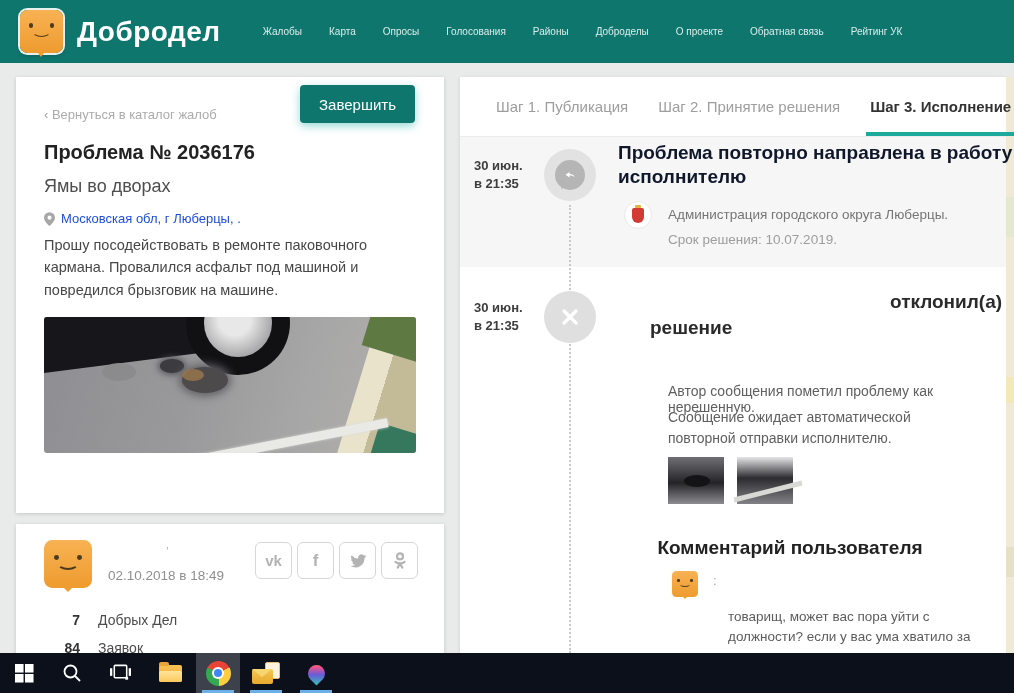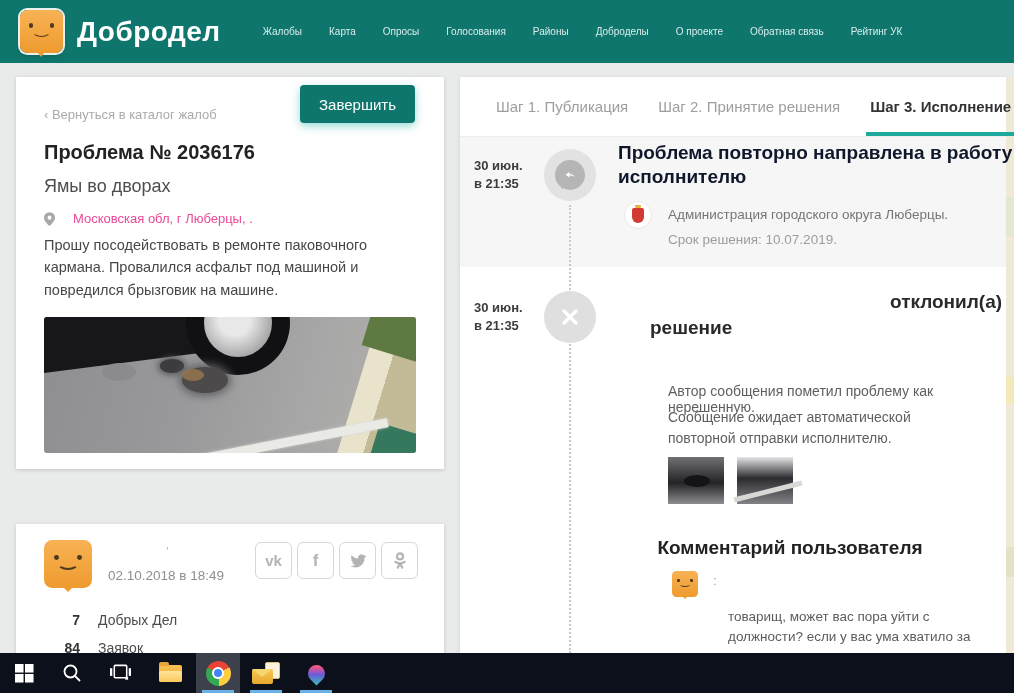--- a/index.html
+++ b/index.html
@@ -17,28 +17,28 @@
   
   .smiley { position:relative; background:linear-gradient(180deg,#f8b254,#ee9b2f); border-radius:1.7em; width:10em; height:10em; }
   .smiley.outlined { box-shadow:0 0 0 2px rgba(255,255,255,.9), 0 2px 5px rgba(0,0,0,.25); }
   .smiley .eye { position:absolute; width:1em; height:1em; background:#4d3b20; border-radius:50%; top:3.1em; }
   .smiley .eye.l { left:2.1em; } .smiley .eye.r { right:2.1em; }
   .smiley .smile { position:absolute; left:2.7em; top:3.4em; width:4.6em; height:2.8em; border:0.45em solid transparent; border-bottom:0.45em solid #4d3b20; border-radius:50%; }
   .smiley::after { content:""; position:absolute; left:50%; bottom:-0.85em; margin-left:-0.9em; border:0.9em solid transparent; border-top:1em solid #ef9d31; border-bottom:none; }
 
   
   .card { position:absolute; background:#fff; box-shadow:0 1px 4px rgba(0,0,0,.16); }
-  #card-problem { left:16px; top:77px; width:428px; height:392px; }
+  #card-problem { left:16px; top:77px; width:428px; height:436px; }
   #card-author  { left:16px; top:524px; width:428px; height:140px; }
 
   .back-link { position:absolute; left:28px; top:30px; font-size:13px; color:#ababab; cursor:pointer; }
   .finish-btn { position:absolute; left:284px; top:8px; width:115px; height:38px; background:#0f766e; color:#fff; font-size:15px; border:none; border-radius:4px; cursor:pointer; box-shadow:0 3px 9px rgba(42,182,171,.5); font-family:inherit; }
   .problem-title { position:absolute; left:28px; top:64px; font-size:20px; font-weight:bold; color:#222; }
   .problem-category { position:absolute; left:28px; top:99px; font-size:18px; color:#4e4e4e; }
-  .problem-location { position:absolute; left:28px; top:134px; font-size:13px; color:#ec4899; display:flex; align-items:flex-end; gap:18px; }
+  .problem-location { position:absolute; left:28px; top:134px; font-size:13px; color:#1d4ed8; display:flex; align-items:flex-end; gap:6px; }
   .problem-desc { position:absolute; left:28px; top:157px; width:376px; font-size:14.5px; line-height:1.55; color:#474747; }
 
   
   .photo { position:absolute; left:28px; top:240px; width:372px; height:136px; border-radius:3px; overflow:hidden; background:linear-gradient(105deg,#8e8e92 0%,#99999b 40%,#a7a7a7 70%,#b3b1ac 100%); cursor:pointer; }
   .ph-car { position:absolute; left:0; top:0; width:230px; height:56px; background:#17171b; clip-path:polygon(0 0,100% 0,72% 62%,0 100%); }
   .ph-wheel { position:absolute; left:142px; top:-46px; width:104px; height:104px; border-radius:50%; background:#111114; }
   .ph-rim { position:absolute; left:160px; top:-28px; width:68px; height:68px; border-radius:50%; background:radial-gradient(circle at 45% 45%, #e8e8e8 0 30%, #a9a9ab 70%, #77777a 100%); }
   .ph-hole1 { position:absolute; left:116px; top:42px; width:24px; height:14px; border-radius:50%; background:#3c3c40; box-shadow:0 0 6px 2px #55555a; }
   .ph-hole2 { position:absolute; left:138px; top:50px; width:46px; height:26px; border-radius:50%; background:#4c4a4b; box-shadow:0 0 8px 3px #606064; }
   .ph-debris { position:absolute; left:138px; top:52px; width:22px; height:12px; border-radius:50%; background:#96754c; opacity:.85; }

